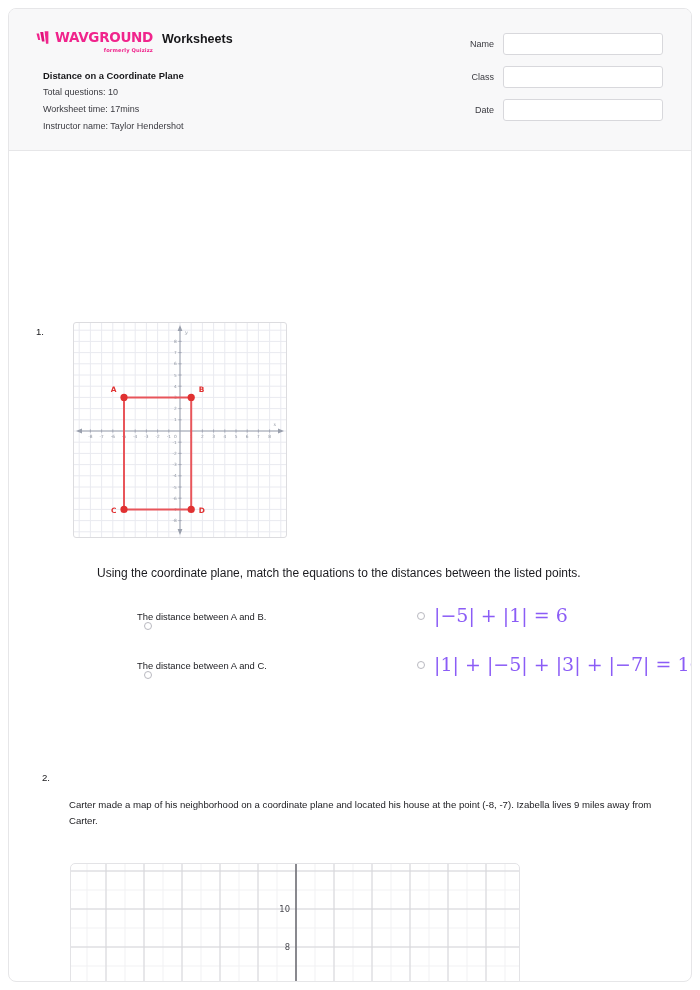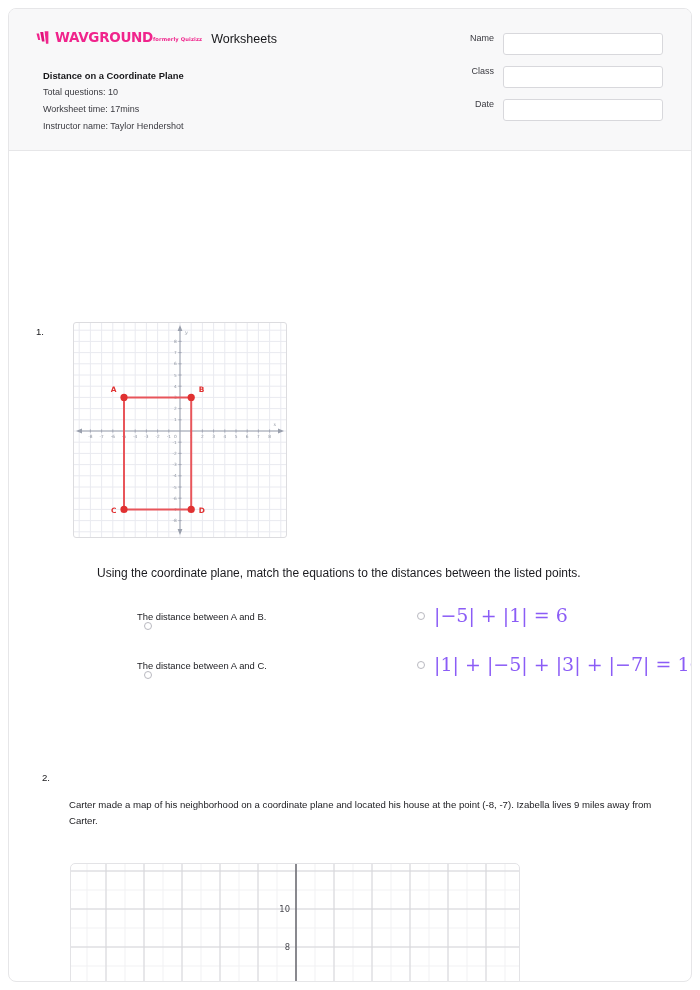--- a/index.html
+++ b/index.html
@@ -40,22 +40,22 @@
 
   .brand-row {
     position: absolute;
     left: 27px;
     top: 22px;
     display: flex;
     align-items: flex-start;
   }
   .logo-block {
     display: flex;
-    flex-direction: row;
-    align-items: center;
+    flex-direction: column;
+    align-items: flex-end;
   }
   .logo-main {
     display: flex;
     align-items: center;
     gap: 2px;
   }
   .logo-mark {
     display: block;
   }
   .logo-word {
@@ -70,21 +70,21 @@
     font-family: "DejaVu Sans", sans-serif;
     font-size: 5.2px;
     font-weight: 700;
     color: #f0248c;
     letter-spacing: 0.1px;
     margin-top: 2.5px;
     line-height: 1;
   }
   .brand-title {
     font-size: 12.5px;
-    font-weight: 400;
+    font-weight: 700;
     color: #17171a;
     margin-left: 9px;
     margin-top: 2px;
     line-height: 1;
   }
 
   .meta {
     position: absolute;
     left: 34px;
     top: 62px;
@@ -104,21 +104,21 @@
   }
 
   .fields {
     position: absolute;
     right: 28px;
     top: 24px;
     width: 238px;
   }
   .field-row {
     display: flex;
-    align-items: flex-start;
+    align-items: center;
     justify-content: flex-end;
     margin-bottom: 11px;
   }
   .field-label {
     font-size: 9px;
     color: #3a3a40;
     margin-right: 9px;
     white-space: nowrap;
   }
   .field-input {

